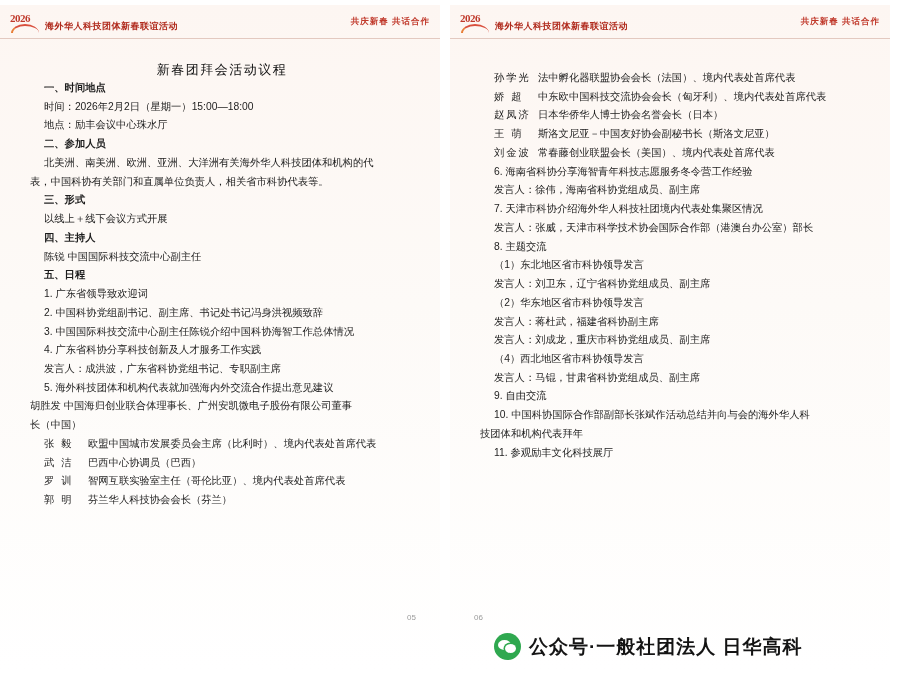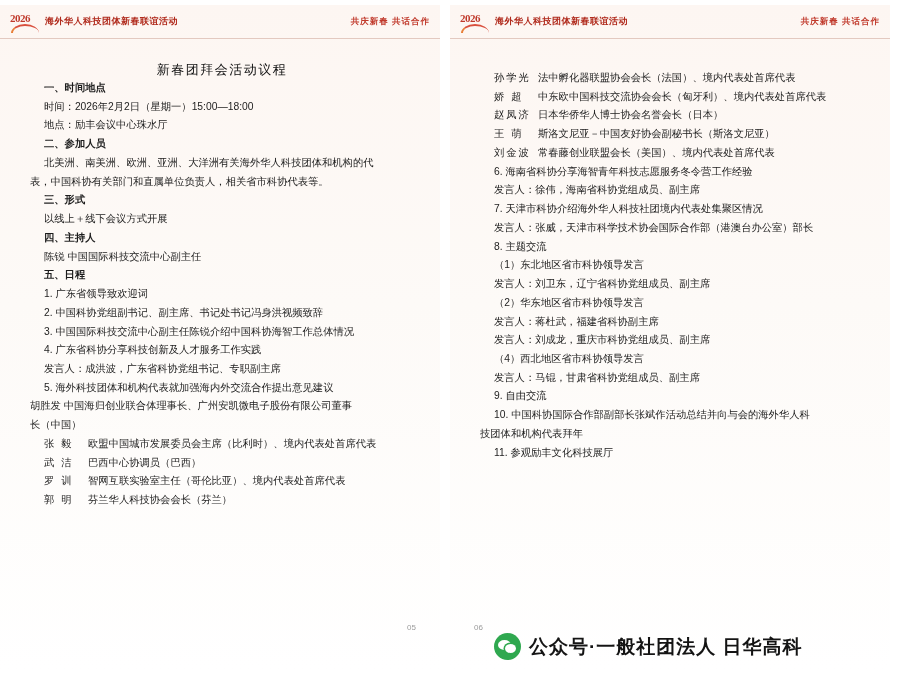--- a/index.html
+++ b/index.html
@@ -41,21 +41,21 @@
     position: relative;
     height: 34px;
     border-bottom: 1px solid #e3c9c0;
     display: flex;
     align-items: center;
     padding: 0 10px;
     box-sizing: border-box;
   }
   .logo-block {
     display: flex;
-    align-items: center;
+    align-items: flex-end;
     gap: 5px;
   }
   .logo-mark {
     width: 30px;
     height: 22px;
     position: relative;
     flex: none;
   }
   .logo-mark .year {
     position: absolute;
@@ -133,21 +133,21 @@
     width: 44px;
     letter-spacing: 2px;
   }
   .name-row .ds {
     flex: 1;
     word-break: break-all;
   }
   
   .page-num {
     position: absolute;
-    bottom: 38px;
+    bottom: 48px;
     font-size: 8px;
     color: #9b9b9b;
   }
   .page-num.right-pos { right: 24px; }
   .page-num.left-pos { left: 24px; }
   
   .brand-footer {
     position: absolute;
     left: 0;
     right: 0;

